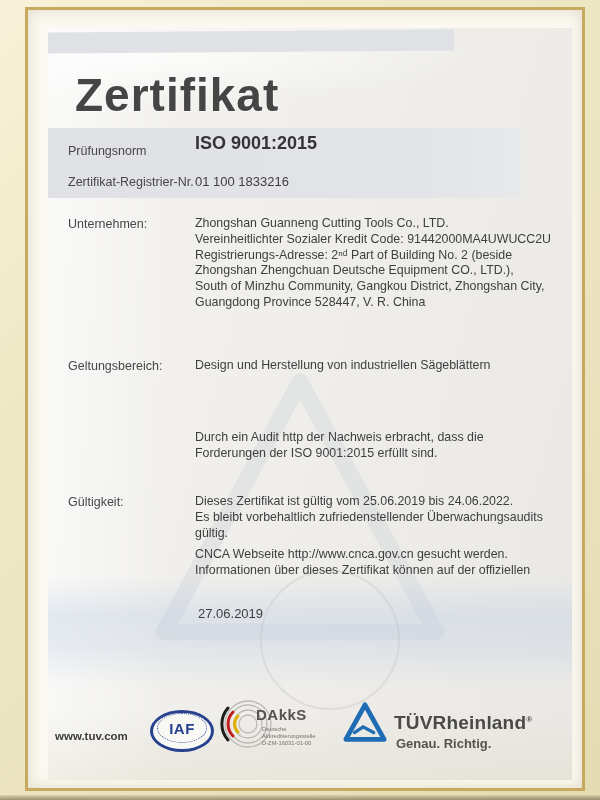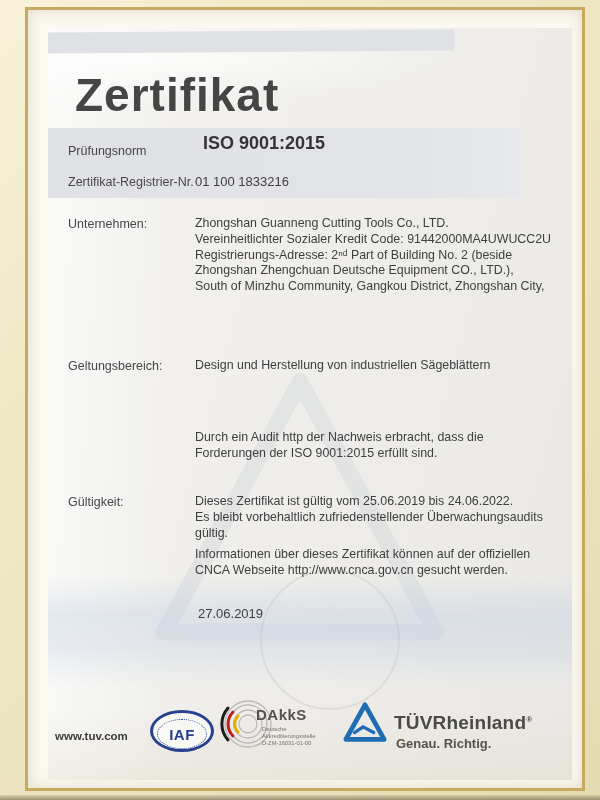--- a/index.html
+++ b/index.html
@@ -33,29 +33,29 @@
     border:2px solid rgba(170,168,160,.22);}
   
   .band1{position:absolute;left:-4px;top:3px;width:410px;height:21px;background:var(--band);transform:rotate(-.4deg);}
   .title{position:absolute;left:27px;top:40px;font-size:46px;font-weight:600;letter-spacing:1px;color:#454545;
     text-shadow:1px 1px 0 rgba(255,255,255,.6);}
   .band2{position:absolute;left:0;top:100px;width:473px;height:70px;
     background:linear-gradient(90deg,var(--band) 0%,#e3e4e7 80%,#e8e9eb 100%);}
   
   .lbl{position:absolute;left:20px;font-size:12.5px;color:#47474a;}
   .val{position:absolute;left:147px;font-size:12.4px;line-height:15.8px;width:370px;color:#3e3e40;}
-  .v-big{font-size:18px;font-weight:bold;color:#343436;margin-left:8px;}
+  .v-big{font-size:18px;font-weight:bold;color:#343436;}
   .v-bold{font-weight:normal;}
   .sig-area{position:absolute;left:372px;top:560px;width:136px;}
   .sig-line{border-top:1px solid #5a5a5a;margin-top:-6px;}
   .issuer{font-size:8.6px;line-height:11px;text-align:center;color:#4a4a4a;margin-top:3px;white-space:nowrap;}
   
   .website{position:absolute;left:7px;top:702px;font-size:11.5px;font-weight:bold;color:#3b3b3b;text-align:right;}
   .iaf{position:absolute;left:102px;top:682px;width:64px;height:42px;border-radius:50%;
-    border:3px solid var(--iaf-blue);background:#f8f8f5;display:flex;align-items:flex-end;justify-content:center;}
+    border:3px solid var(--iaf-blue);background:#f8f8f5;display:flex;align-items:flex-start;justify-content:center;}
   .iaf-inner{width:50px;height:30px;border-radius:50%;border:1px dotted var(--iaf-blue);
     display:flex;align-items:center;justify-content:center;font-size:15px;font-weight:bold;color:var(--iaf-blue);letter-spacing:.5px;}
   .dakks{position:absolute;left:168px;top:672px;width:110px;height:62px;text-decoration:underline;}
   .dakks-name{position:absolute;left:40px;top:6px;font-size:15px;font-weight:bold;color:#55534f;letter-spacing:.5px;}
   .dakks-sub{position:absolute;left:46px;top:26px;font-size:5.8px;line-height:7px;color:#76736e;}
   .tuv-logo{position:absolute;left:294px;top:672px;}
   .brand{position:absolute;left:346px;top:684px;font-size:19px;font-weight:bold;color:var(--brand-gray);letter-spacing:.2px;}
   .brand sup{font-size:8px;}
   .slogan{position:absolute;left:348px;top:708px;font-size:13px;font-weight:bold;color:#56534d;text-align:center;}
 </style>
@@ -87,40 +87,41 @@
       <div class="lbl" style="top:147px">Zertifikat-Registrier-Nr.</div>
       <div class="val v-bold" style="top:146px;font-size:13px">01 100 1833216</div>
 
       <div class="lbl" style="top:189px">Unternehmen:</div>
       <div class="val" style="top:188px">
         <div class="v-bold">Zhongshan Guanneng Cutting Tools Co., LTD.</div>
         <div>Vereinheitlichter Sozialer Kredit Code: 91442000MA4UWUCC2U</div>
         <div>Registrierungs-Adresse: 2ⁿᵈ Part of Building No. 2 (beside</div>
         <div>Zhongshan Zhengchuan Deutsche Equipment CO., LTD.),</div>
         <div>South of Minzhu Community, Gangkou District, Zhongshan City,</div>
+        <div>Guangdong Province 528447, V. R. China</div>
       </div>
 
       <div class="lbl" style="top:331px">Geltungsbereich:</div>
       <div class="val" style="top:330px">Design und Herstellung von industriellen Sägeblättern</div>
 
       <div class="val" style="top:402px">
         <div>Durch ein Audit http der Nachweis erbracht, dass die</div>
         <div>Forderungen der ISO 9001:2015 erfüllt sind.</div>
       </div>
 
       <div class="lbl" style="top:467px">Gültigkeit:</div>
       <div class="val" style="top:466px">
         <div>Dieses Zertifikat ist gültig vom 25.06.2019 bis 24.06.2022.</div>
         <div>Es bleibt vorbehaltlich zufriedenstellender Überwachungsaudits</div>
         <div>gültig.</div>
       </div>
 
       <div class="val" style="top:519px">
+        <div>CNCA Webseite http://www.cnca.gov.cn gesucht werden.</div>
         <div>Informationen über dieses Zertifikat können auf der offiziellen</div>
-        <div>CNCA Webseite http://www.cnca.gov.cn gesucht werden.</div>
       </div>
 
       <div class="val v-bold" style="top:578px;left:150px;width:120px;font-size:13px">27.06.2019</div>
 
 
       <div class="website">www.tuv.com</div>
 
       <div class="iaf">
         <div class="iaf-inner">IAF</div>
       </div>

